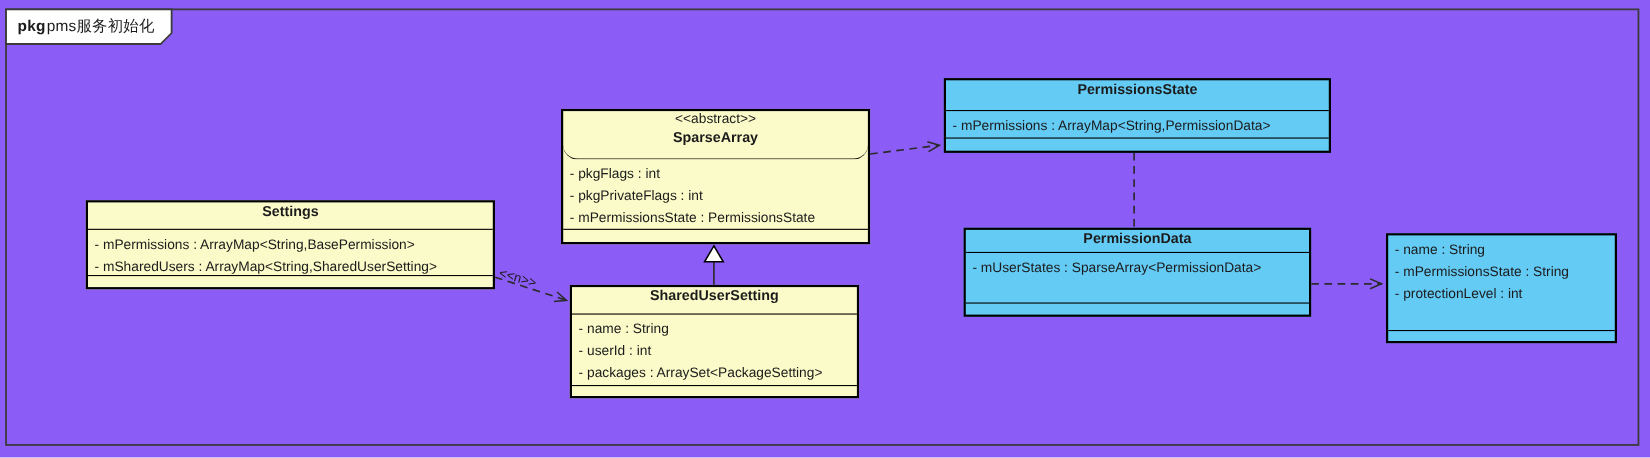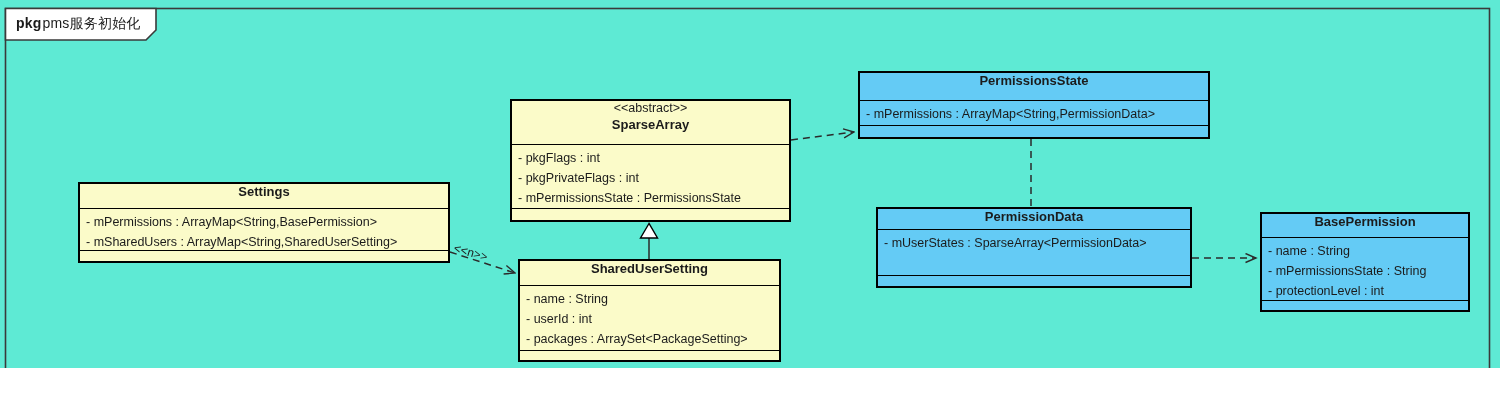--- a/index.html
+++ b/index.html
@@ -1,17 +1,17 @@
 <!DOCTYPE html>
 <html><head>
 <meta charset="utf-8">
 <style>
   html,body{margin:0;padding:0;background:#ffffff;}
   #stage{
-    position:relative;width:1500px;height:368px;background:#5eead4;overflow:hidden;
+    position:relative;width:1500px;height:416px;background:#8b5cf6;overflow:hidden;
     font-family:"Liberation Sans","DejaVu Sans",sans-serif;color:#1b1b1b;
   }
   #connector-layer{position:absolute;left:0;top:0;width:1500px;height:416px;}
   *{box-sizing:border-box;}
 
   .uml-class{
     position:absolute;display:flex;flex-direction:column;
     border:2px solid #000000;
   }
   .c-yellow{background:#FBFBC9;}
@@ -77,21 +77,21 @@
       <span class="cls-name">Settings</span>
     </div>
     <div class="cls-attrs">
       <div>- mPermissions : ArrayMap&lt;String,BasePermission&gt;</div>
       <div>- mSharedUsers : ArrayMap&lt;String,SharedUserSetting&gt;</div>
     </div>
     <div class="cls-methods" style="height:10px;"></div>
   </div>
 
   <div class="uml-class c-yellow" style="left:510px;top:99px;width:281px;height:123px;">
-    <div class="cls-title" style="height:44px;">
+    <div class="cls-title" style="height:44px;border-radius:13px;">
       <span class="stereotype">&lt;&lt;abstract&gt;&gt;</span>
       <span class="cls-name">SparseArray</span>
     </div>
     <div class="cls-attrs">
       <div>- pkgFlags : int</div>
       <div>- pkgPrivateFlags : int</div>
       <div>- mPermissionsState : PermissionsState</div>
     </div>
     <div class="cls-methods" style="height:11px;"></div>
   </div>
@@ -122,23 +122,20 @@
     <div class="cls-title" style="height:21px;">
       <span class="cls-name">PermissionData</span>
     </div>
     <div class="cls-attrs">
       <div>- mUserStates : SparseArray&lt;PermissionData&gt;</div>
     </div>
     <div class="cls-methods" style="height:10px;"></div>
   </div>
 
   <div class="uml-class c-blue" style="left:1260px;top:212px;width:210px;height:100px;">
-    <div class="cls-title" style="height:24px;">
-      <span class="cls-name">BasePermission</span>
-    </div>
     <div class="cls-attrs">
       <div>- name : String</div>
       <div>- mPermissionsState : String</div>
       <div>- protectionLevel : int</div>
     </div>
     <div class="cls-methods" style="height:9px;"></div>
   </div>
 
 </div>
 

